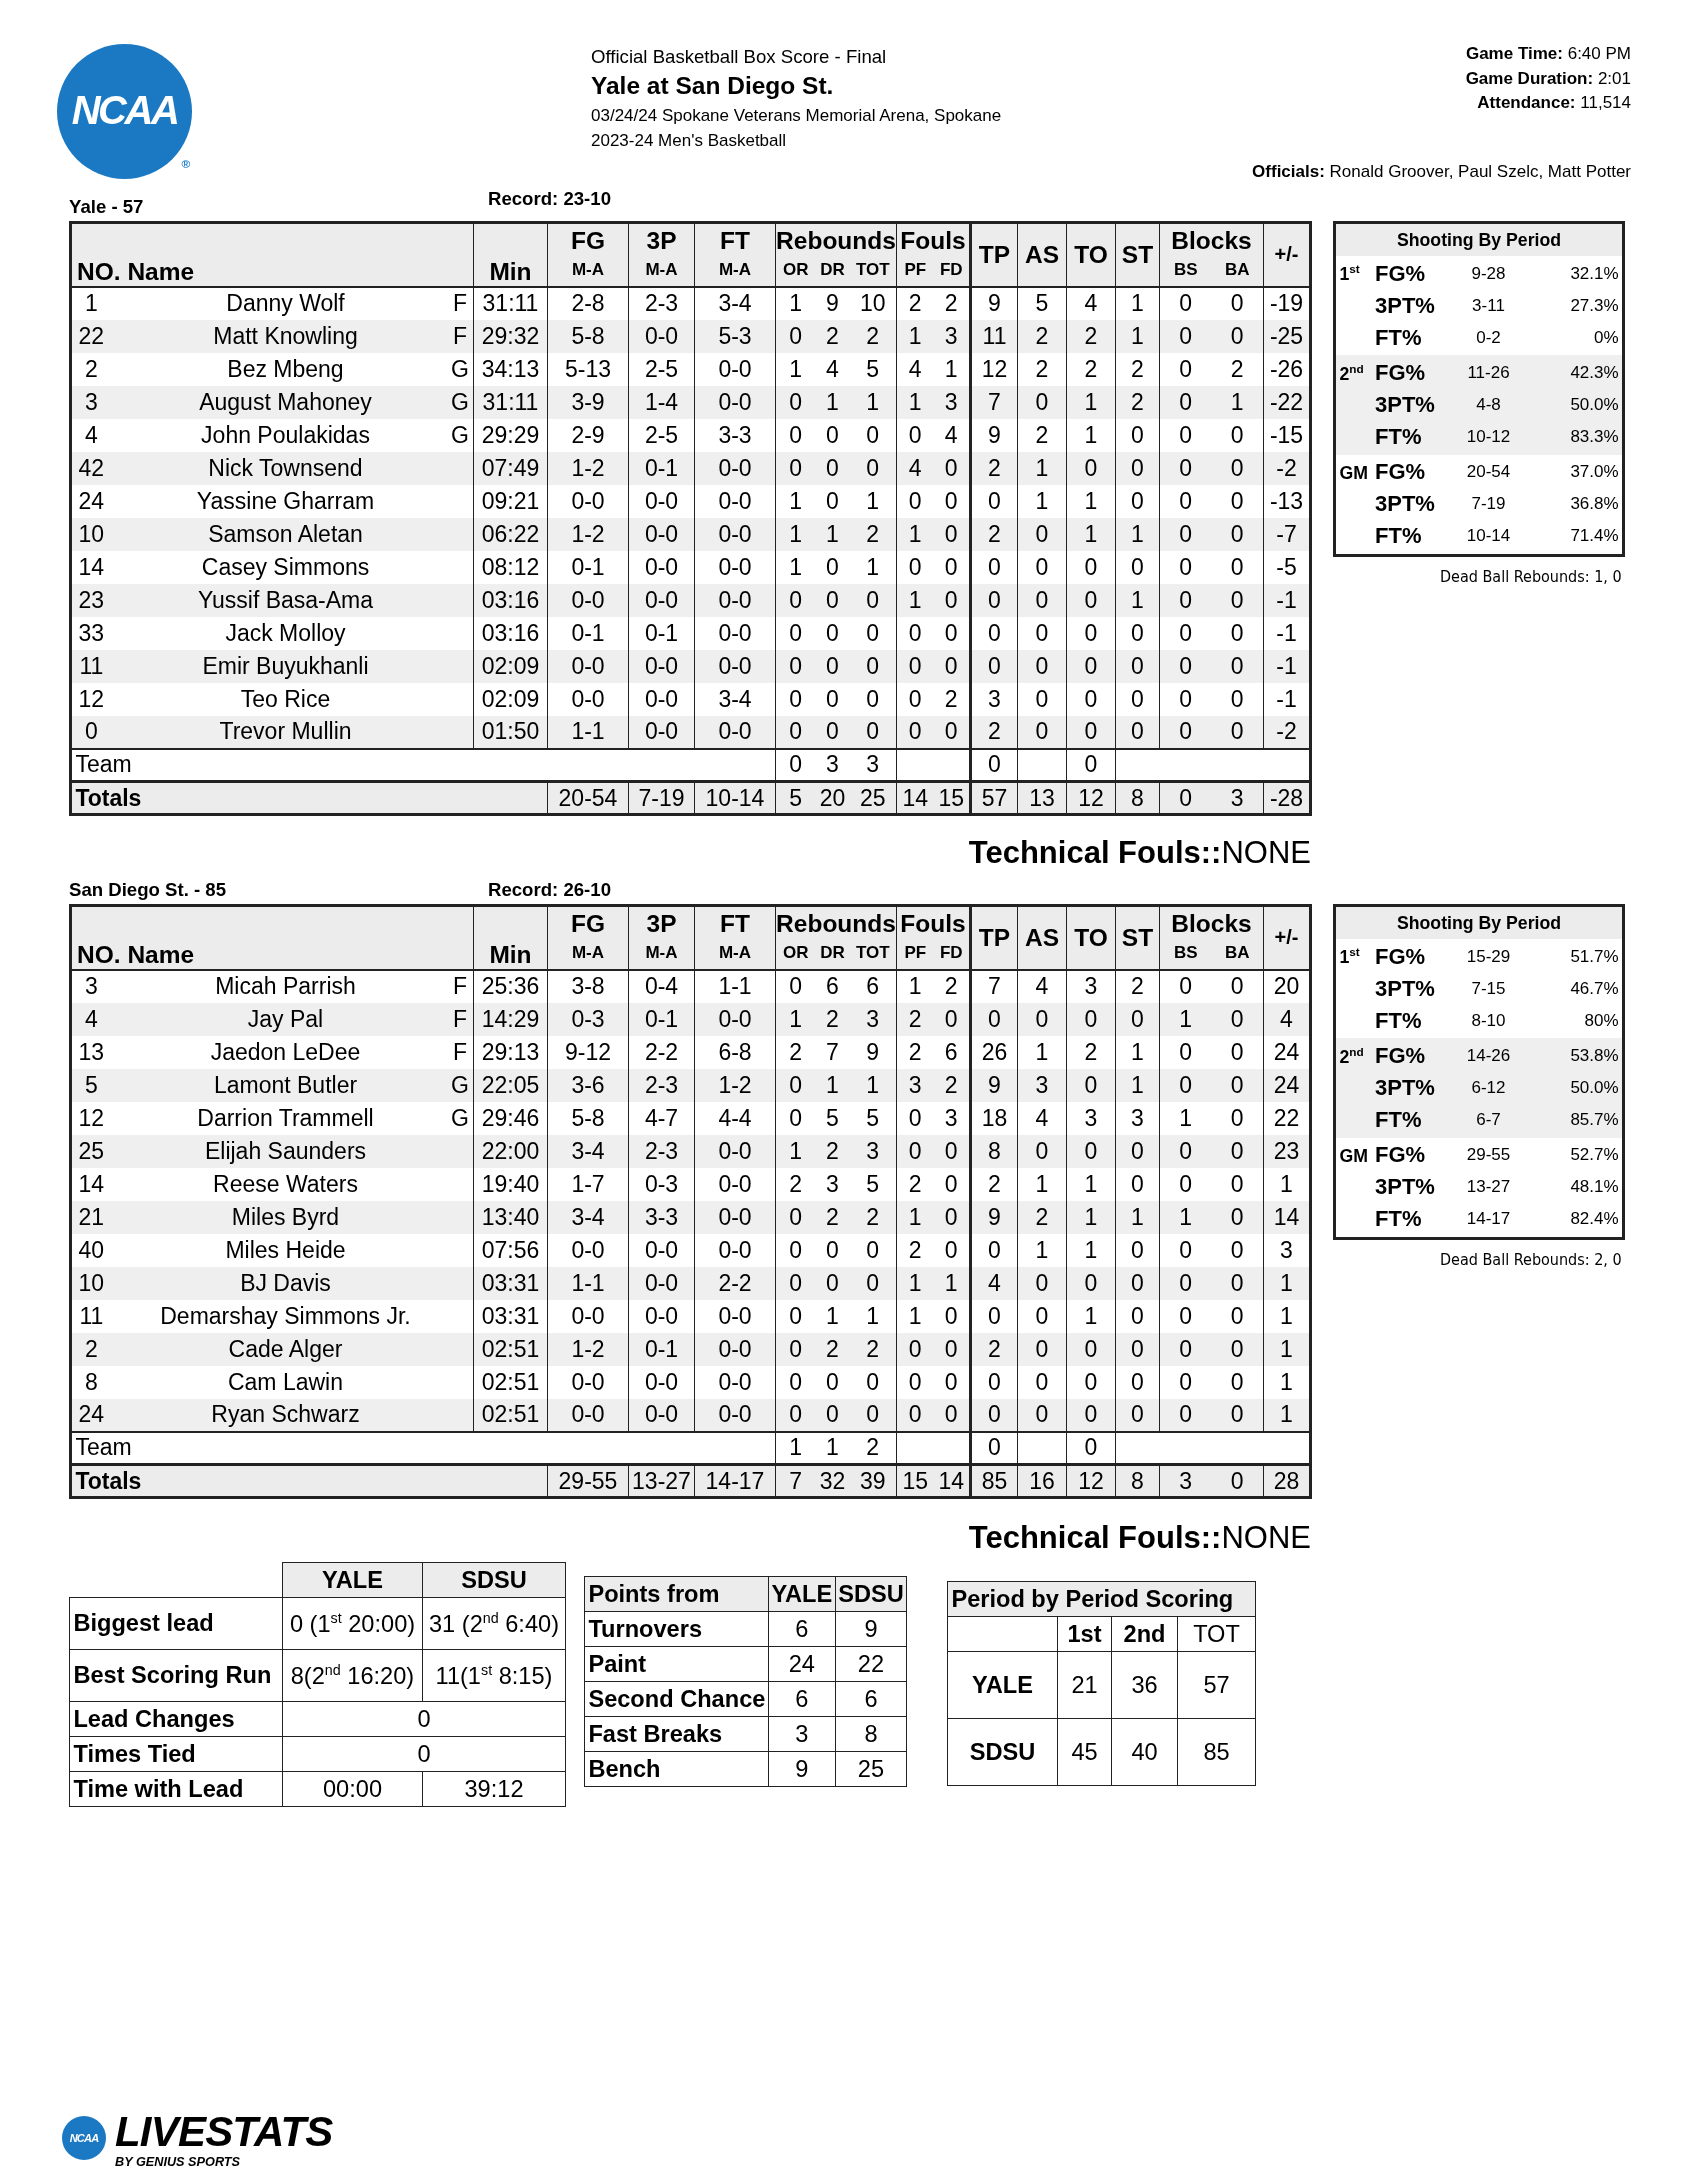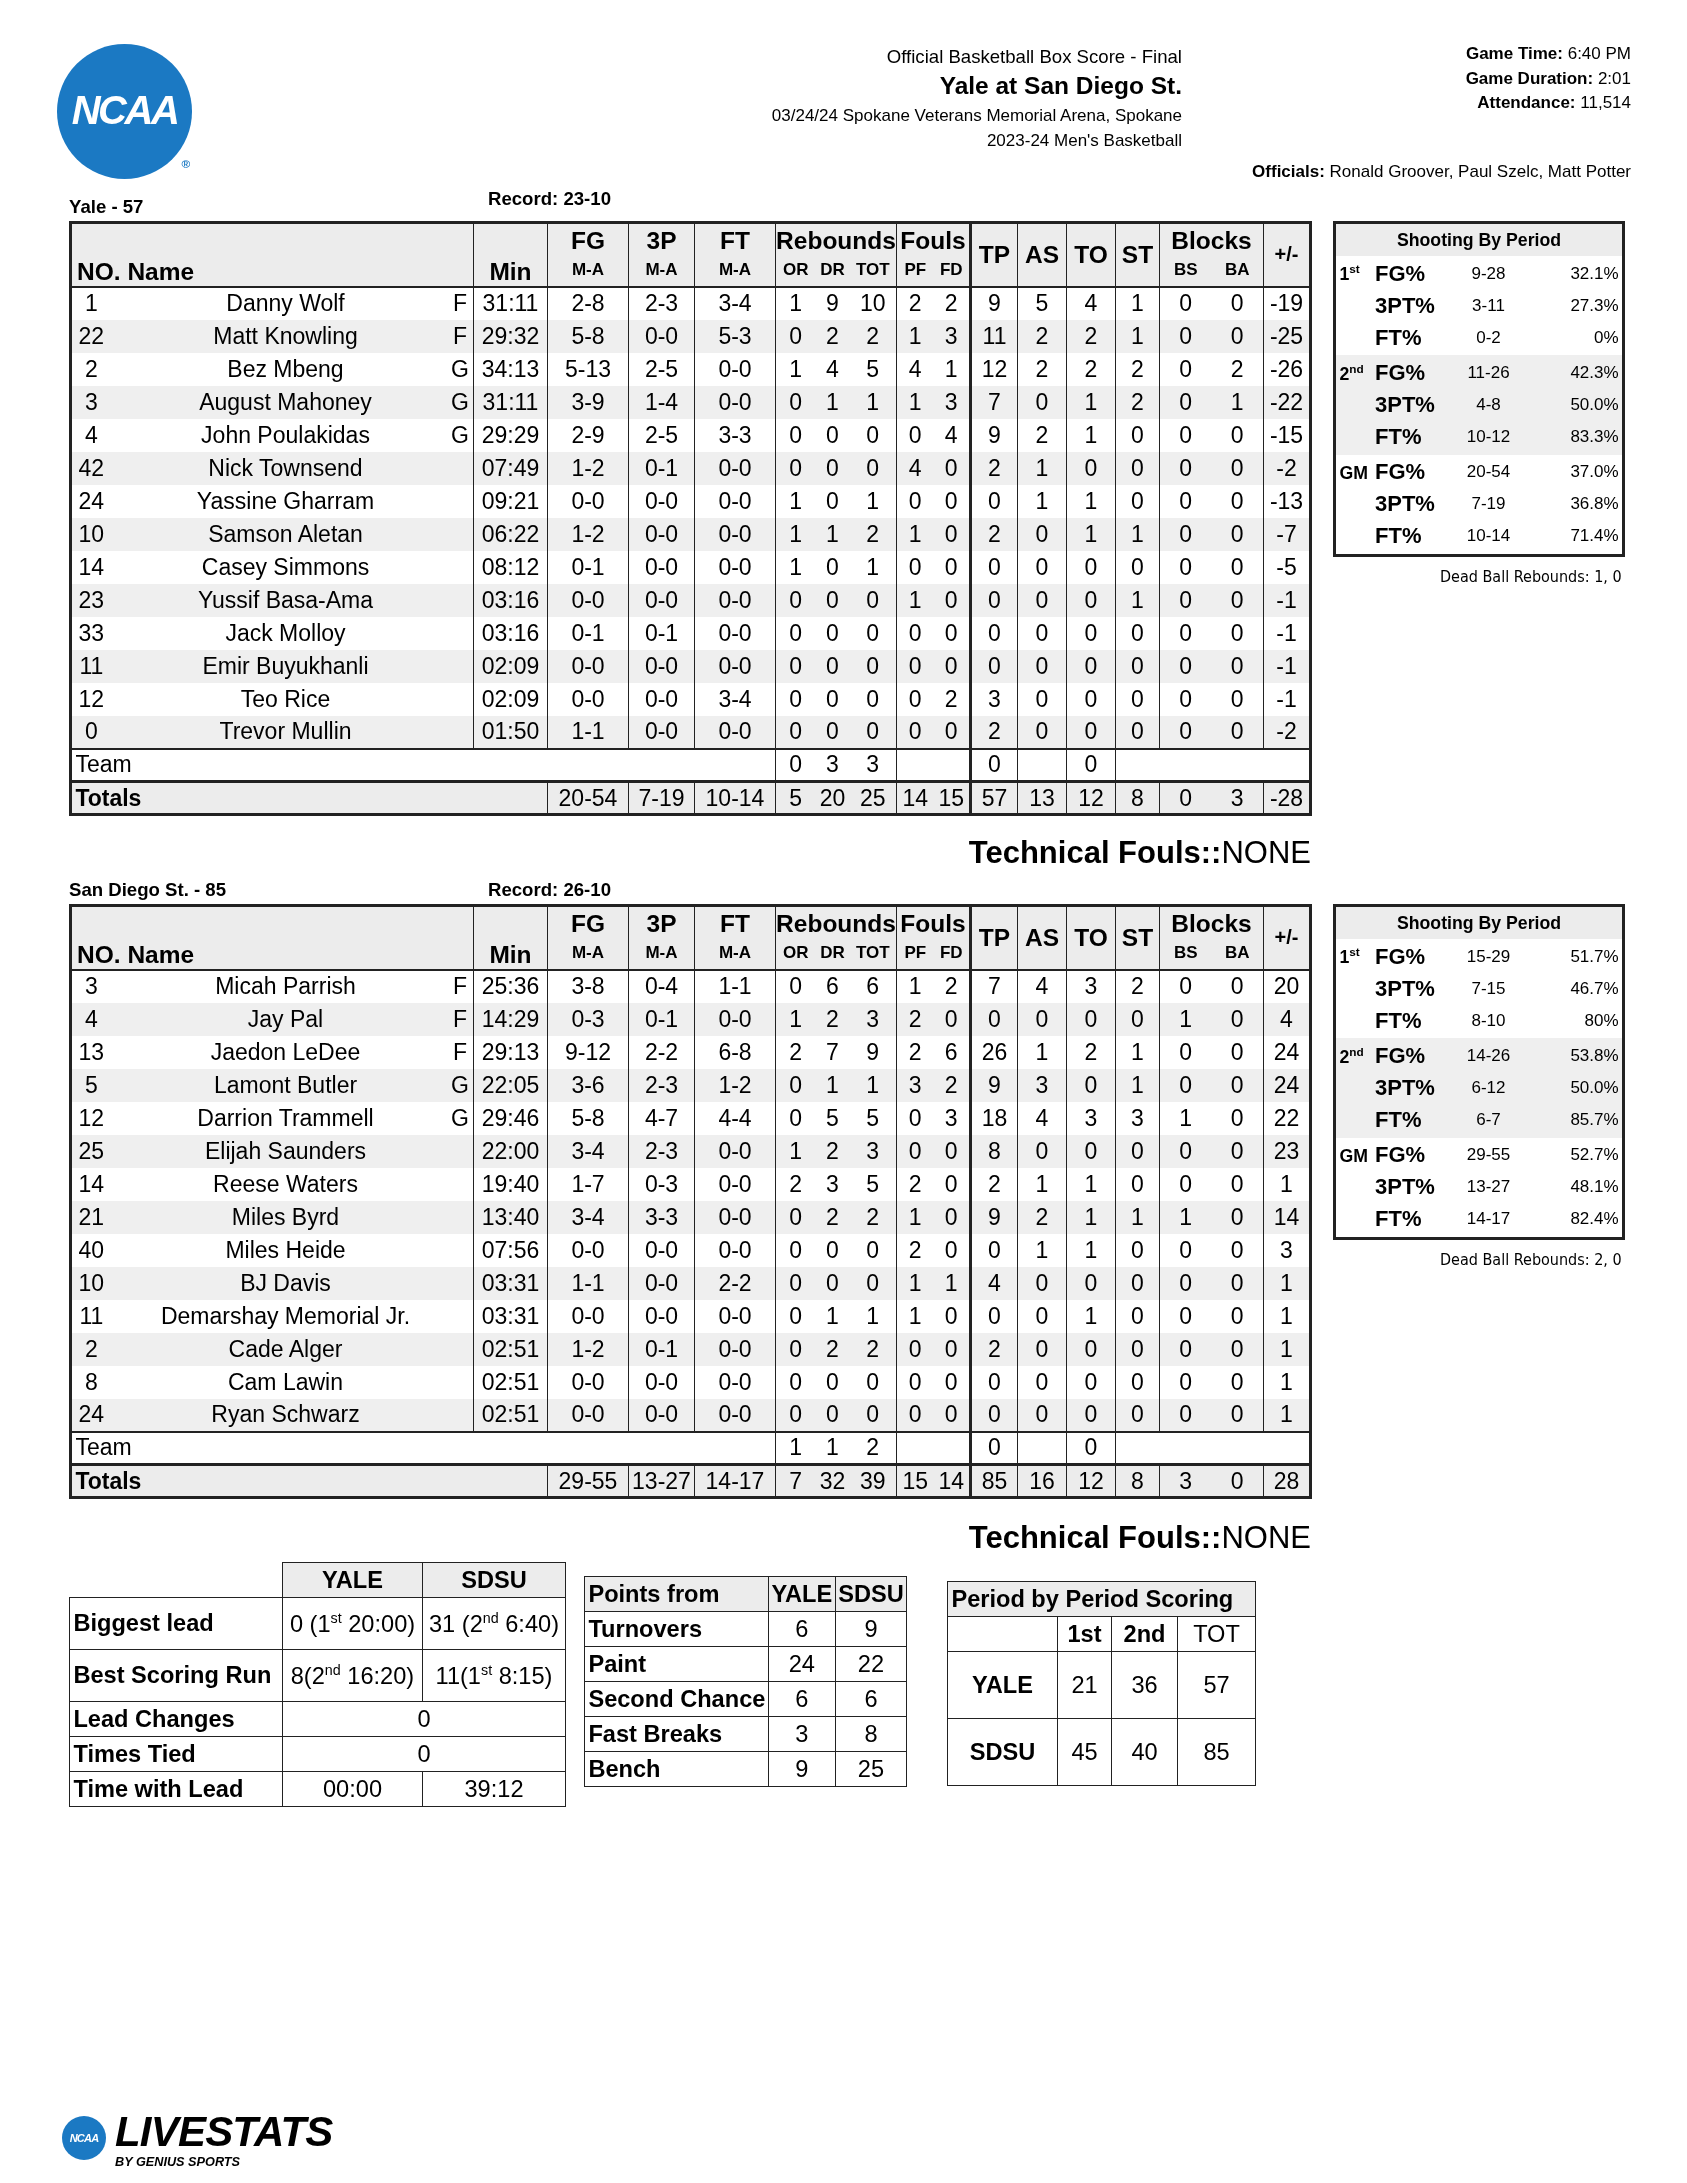--- a/index.html
+++ b/index.html
@@ -4,21 +4,21 @@
 <style>
   * { box-sizing: border-box; margin: 0; padding: 0; }
   html, body { width: 1687px; height: 2183px; background: #fff; color: #000; }
   body { position: relative; font-family: "Liberation Sans", sans-serif; font-stretch: condensed; }
   .abs { position: absolute; }
 
   
   .logo { left: 57px; top: 44px; width: 135px; height: 135px; border-radius: 50%; background: #1b79c3; }
   .logo span { position: absolute; left: 0; right: 0; top: 44px; text-align: center; color: #fff; font-weight: bold; font-style: italic; font-size: 40px; letter-spacing: -2.5px; }
   .logo .reg { position: absolute; right: 1.7px; bottom: 8.4px; top: auto; left: auto; font-size: 11.8px; color: #1b79c3; font-style: normal; letter-spacing: 0; }
-  .hdr-center { left: 591px; width: 591px; top: 44px; text-align: right; }
+  .hdr-center { left: 591px; width: 591px; top: 44px; text-align: left; }
   .hdr-center .l1 { font-size: 18.6px; line-height: 25px; }
   .hdr-center .l2 { font-size: 24.5px; font-weight: bold; line-height: 34px; }
   .hdr-center .l3 { font-size: 17px; line-height: 25px; }
   .hdr-center .l4 { font-size: 17px; line-height: 25px; }
   .hdr-right { right: 56px; top: 42px; text-align: right; font-size: 17px; line-height: 24.5px; }
   .hdr-right b { font-weight: bold; }
   .officials { right: 56px; top: 162px; font-size: 17px; }
 
   
   .team-line { font-size: 18.6px; font-weight: bold; }
@@ -756,21 +756,21 @@
           <td class="blt">4</td>
           <td class="bl">0</td>
           <td class="bl">0</td>
           <td class="bl">0</td>
           <td class="bl">0</td>
           <td class="">0</td>
           <td class="bl">1</td>
         </tr>
         <tr>
           <td class="no">11</td>
-          <td class="name">Demarshay Memorial Jr.</td>
+          <td class="name">Demarshay Simmons Jr.</td>
           <td class="pos"></td>
           <td class="bl">03:31</td>
           <td class="bl">0-0</td>
           <td class="bl">0-0</td>
           <td class="bl">0-0</td>
           <td class="bl">0</td>
           <td class="">1</td>
           <td class="">1</td>
           <td class="bl">1</td>
           <td class="">0</td>

